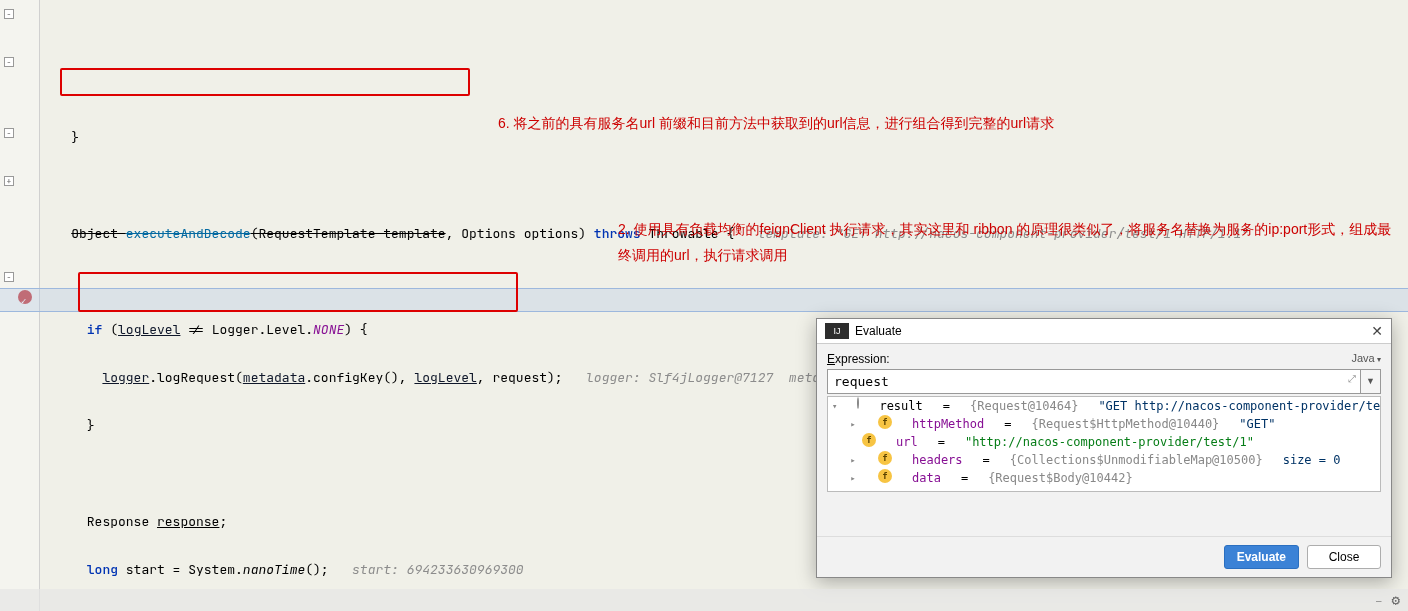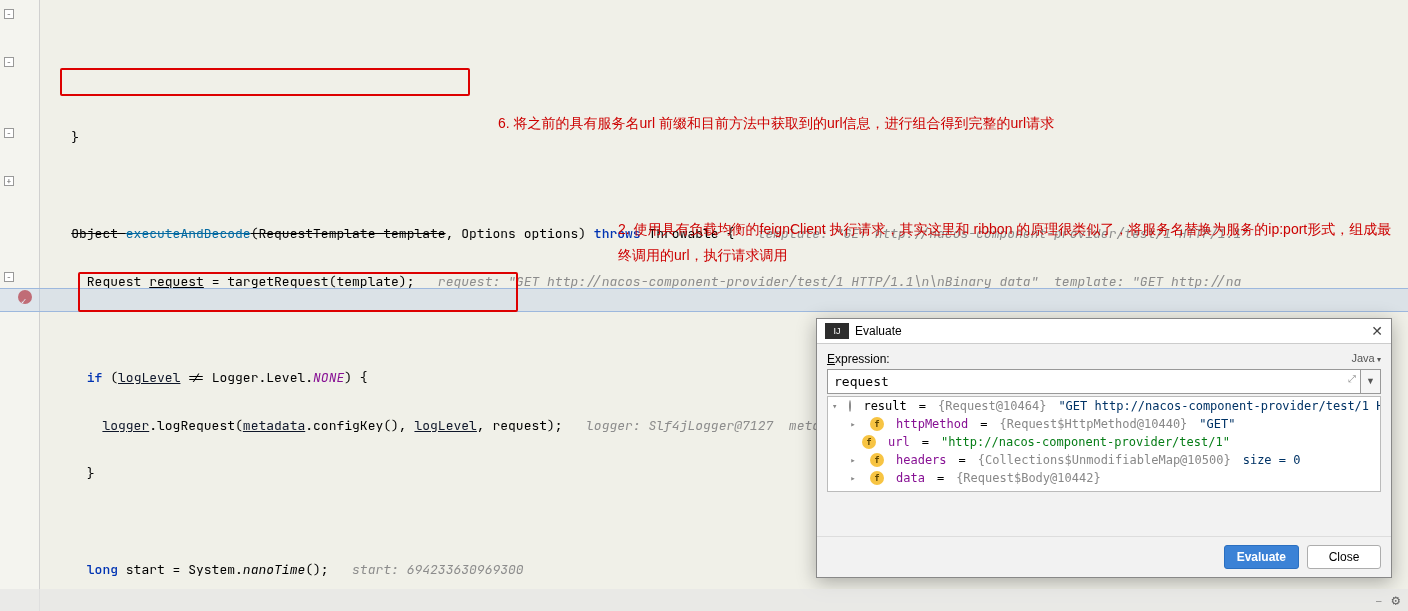--- a/index.html
+++ b/index.html
@@ -125,21 +125,21 @@
 .result-tree {
   border: 1px solid #bbb;
   background: #fff;
   height: 96px;
   overflow: hidden;
   margin-top: 2px;
   font-family: Consolas, monospace;
   font-size: 12px;
   line-height: 18px;
 }
-.tree-row { display: flex; align-items: center; padding: 0 4px; gap: 12px; white-space: nowrap; }
+.tree-row { display: flex; align-items: flex-start; padding: 0 4px; gap: 20px; white-space: nowrap; }
 .tw { width: 10px; color: #888; font-size: 9px; text-align: center; }
 .tw.open::before { content: "▾"; }
 .tw.closed::before { content: "▸"; }
 .obj-ico {
   width: 14px; height: 14px; border-radius: 50%;
   background: #f7c443;
   display: inline-flex; align-items: center; justify-content: center;
   font-size: 9px; font-weight: bold; color: #5c4400;
 }
 .ring { width:12px;height:12px;border:1.5px solid #888;border-radius:50%; }
@@ -204,26 +204,26 @@
     <div class="fold" style="top:176px">+</div>
     <div class="fold" style="top:272px">−</div>
     <div class="bp" style="top:290px"></div>
   </div>
 
   <div class="cur-line" style="top:288px"></div>
 
 <div class="line">    }</div>
 <div class="line"> </div>
 <div class="line">    <span class="type strike">Object </span><span class="method-decl strike">executeAndDecode</span><span class="strike">(RequestTemplate template</span><span>, Options options) </span><span class="kw">throws</span><span> Throwable {</span>   <span class="hl">template: "GET http://nacos-component-provider/test/1 HTTP/1.1"</span></div>
-<div class="line">      <span>Request </span><span class="linku">request</span><span> = targetRequest(template);</span>   <span class="hl">request: "GET http://nacos-component-provider/test/1 HTTP/1.1\n\nBinary data"  template: "GET http://na</span></div>
 <div class="line"> </div>
 <div class="line">      <span class="kw">if</span><span> (</span><span class="field">logLevel</span><span> != Logger.Level.</span><span class="enum-const">NONE</span><span>) {</span></div>
 <div class="line">        <span class="field">logger</span><span>.logRequest(</span><span class="field">metadata</span><span>.configKey(), </span><span class="field">logLevel</span><span>, request);</span>   <span class="hl">logger: Slf4jLogger@7127  metadata: MethodMetadata@7936  logLevel: "NONE"</span></div>
 <div class="line">      <span>}</span></div>
 <div class="line"> </div>
+<div class="line">      <span>Response </span><span class="linku">response</span><span>;</span></div>
 <div class="line">      <span class="kw">long</span><span> start = System.</span><span style="font-style:italic">nanoTime</span><span>();</span>   <span class="hl">start: 694233630969300</span></div>
 
 
 
 
 
 
 
 
 

